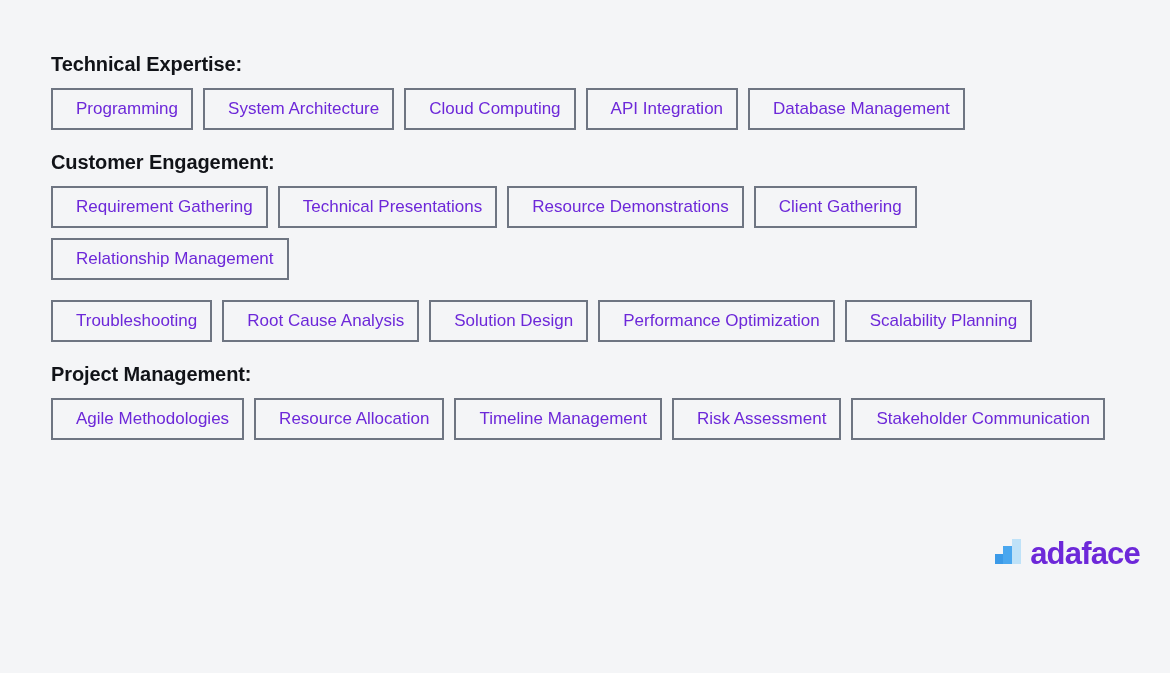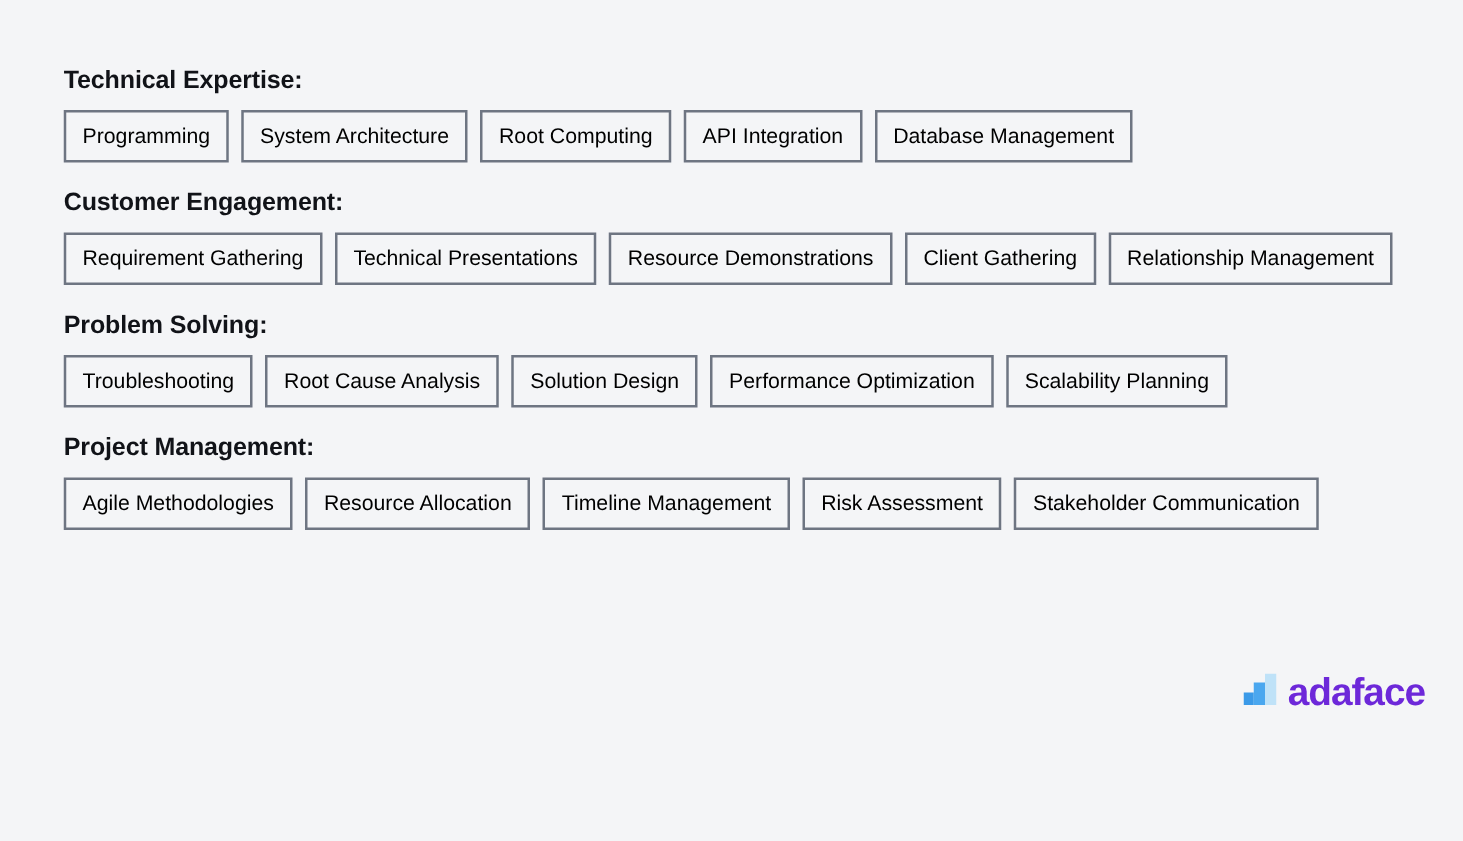--- a/index.html
+++ b/index.html
@@ -40,24 +40,24 @@
   .tag-row {
     display: flex;
     flex-wrap: wrap;
     gap: 10px 10px;
     max-width: 1075px;
   }
 
   .tag {
     border: 2px solid #6e7582;
     background: transparent;
-    color: #000000;
+    color: #6d28d9;
     font-size: 17px;
     line-height: 1;
-    padding: 11px 13px 12px 13px;
+    padding: 11px 13px 12px 23px;
     height: 42px;
     display: inline-flex;
     align-items: center;
     white-space: nowrap;
     border-radius: 0;
   }
 
   
   #section-0 { margin-bottom: 20px; }
   #section-1 { margin-bottom: 20px; }
@@ -123,39 +123,38 @@
 </head>
 <body>
 
 <div class="page">
 
   <div class="section" id="section-0">
     <div class="section-heading">Technical Expertise:</div>
     <div class="tag-row">
       <span class="tag">Programming</span>
       <span class="tag">System Architecture</span>
-      <span class="tag">Root Computing</span>
+      <span class="tag">Cloud Computing</span>
       <span class="tag">API Integration</span>
       <span class="tag">Database Management</span>
     </div>
   </div>
 
   <div class="section" id="section-1">
     <div class="section-heading">Customer Engagement:</div>
     <div class="tag-row">
       <span class="tag">Requirement Gathering</span>
       <span class="tag">Technical Presentations</span>
       <span class="tag">Resource Demonstrations</span>
       <span class="tag">Client Gathering</span>
       <span class="tag">Relationship Management</span>
     </div>
   </div>
 
   <div class="section" id="section-2">
-    <div class="section-heading">Problem Solving:</div>
     <div class="tag-row">
       <span class="tag">Troubleshooting</span>
       <span class="tag">Root Cause Analysis</span>
       <span class="tag">Solution Design</span>
       <span class="tag">Performance Optimization</span>
       <span class="tag">Scalability Planning</span>
     </div>
   </div>
 
   <div class="section" id="section-3">

